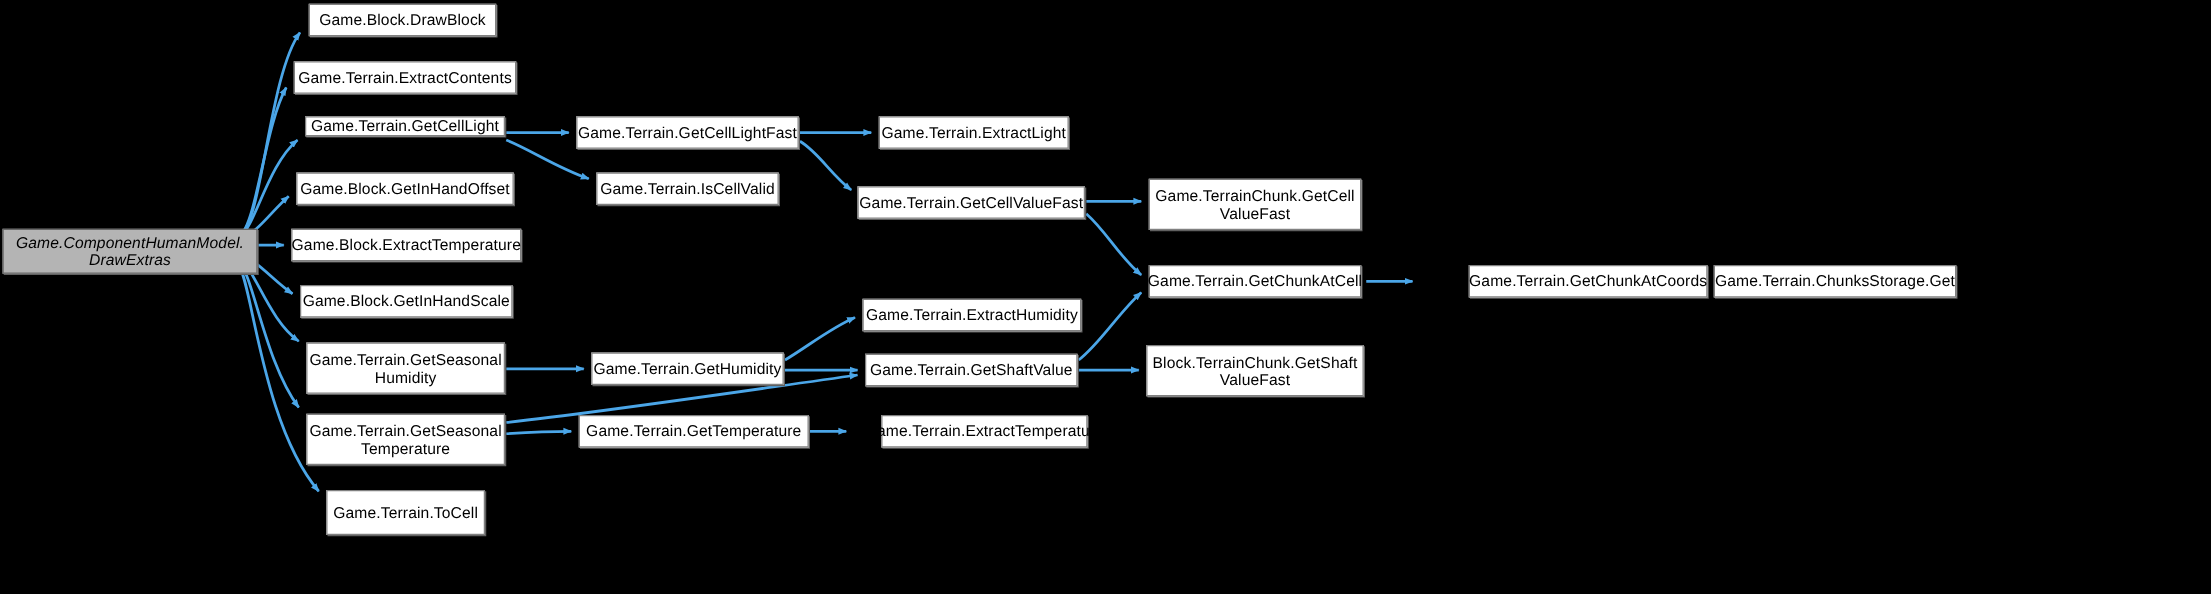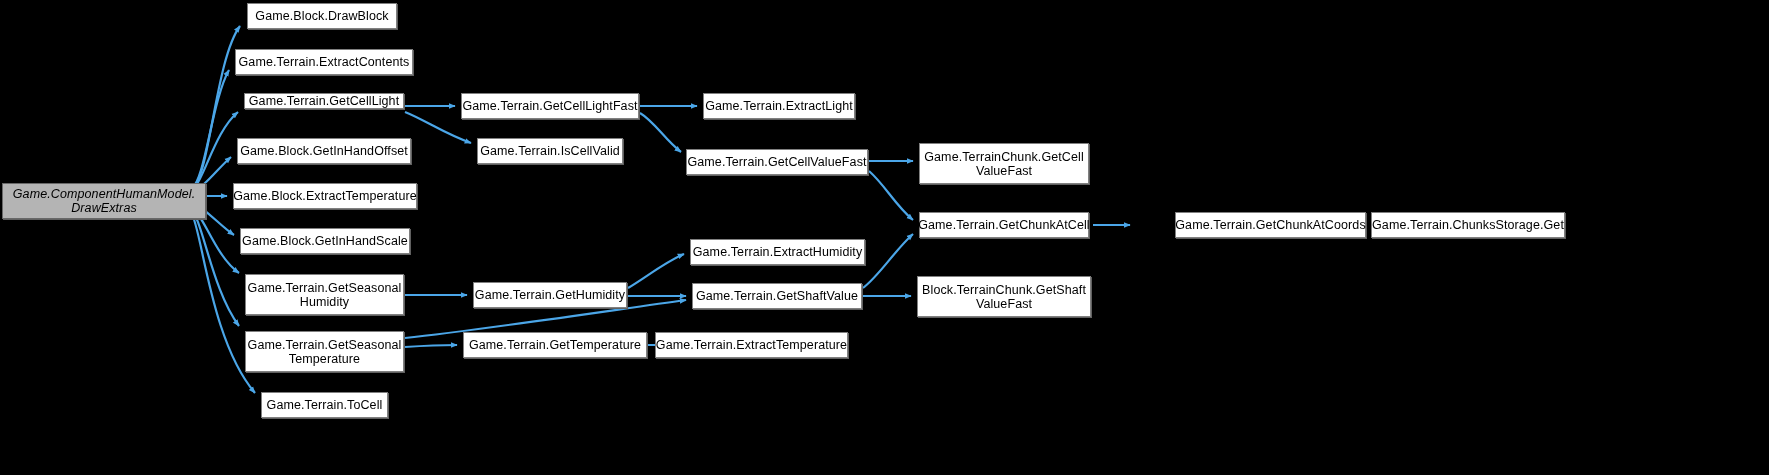--- a/index.html
+++ b/index.html
@@ -87,30 +87,30 @@
     <div class="node" style="left: 247px; top: 3px; width: 150px; height: 26px;">Game.Block.DrawBlock</div>
     <div class="node" style="left: 235px; top: 49px; width: 178px; height: 26px;">Game.Terrain.ExtractContents</div>
     <div class="node" style="left: 244px; top: 93px; width: 160px; height: 16px;">Game.Terrain.GetCellLight</div>
     <div class="node" style="left: 237px; top: 138px; width: 174px; height: 26px;">Game.Block.GetInHandOffset</div>
     <div class="node" style="left: 233px; top: 183px; width: 184px; height: 26px;">Game.Block.ExtractTemperature</div>
     <div class="node" style="left: 240px; top: 228px; width: 170px; height: 26px;">Game.Block.GetInHandScale</div>
     <div class="node" style="left: 245px; top: 274px; width: 159px; height: 41px;">Game.Terrain.GetSeasonal
 Humidity</div>
     <div class="node" style="left: 245px; top: 331px; width: 159px; height: 41px;">Game.Terrain.GetSeasonal
 Temperature</div>
-    <div class="node" style="left: 261px; top: 392px; width: 127px; height: 26px;">Game.Terrain.ToCell</div>
+    <div class="node" style="left: 261px; top: 392px; width: 127px; height: 36px;">Game.Terrain.ToCell</div>
     <div class="node" style="left: 461px; top: 93px; width: 178px; height: 26px;">Game.Terrain.GetCellLightFast</div>
     <div class="node" style="left: 477px; top: 138px; width: 146px; height: 26px; text-align: center;">Game.Terrain.IsCellValid</div>
     <div class="node" style="left: 703px; top: 93px; width: 152px; height: 26px;">Game.Terrain.ExtractLight</div>
     <div class="node" style="left: 686px; top: 149px; width: 182px; height: 26px;">Game.Terrain.GetCellValueFast</div>
     <div class="node" style="left: 919px; top: 143px; width: 170px; height: 41px;">Game.TerrainChunk.GetCell
 ValueFast</div>
     <div class="node" style="left: 919px; top: 212px; width: 170px; height: 26px;">Game.Terrain.GetChunkAtCell</div>
     <div class="node" style="left: 1136px; top: 212px; width: 191px; height: 26px; margin-left: 39px;">Game.Terrain.GetChunkAtCoords</div>
     <div class="node" style="left: 1371px; top: 212px; width: 194px; height: 26px;">Game.Terrain.ChunksStorage.Get</div>
     <div class="node" style="left: 473px; top: 282px; width: 154px; height: 26px;">Game.Terrain.GetHumidity</div>
     <div class="node" style="left: 690px; top: 239px; width: 175px; height: 26px;">Game.Terrain.ExtractHumidity</div>
     <div class="node" style="left: 692px; top: 283px; width: 170px; height: 26px;">Game.Terrain.GetShaftValue</div>
     <div class="node" style="left: 917px; top: 276px; width: 174px; height: 41px;">Block.TerrainChunk.GetShaft
 ValueFast</div>
     <div class="node" style="left: 463px; top: 332px; width: 184px; height: 26px;">Game.Terrain.GetTemperature</div>
-    <div class="node" style="left: 655px; top: 332px; width: 193px; height: 26px;">Game.Terrain.ExtractTemperature</div>
+    <div class="node" style="left: 705px; top: 332px; width: 165px; height: 26px;">Game.Terrain.ExtractTemperature</div>
   </div>
 
 </body></html>

